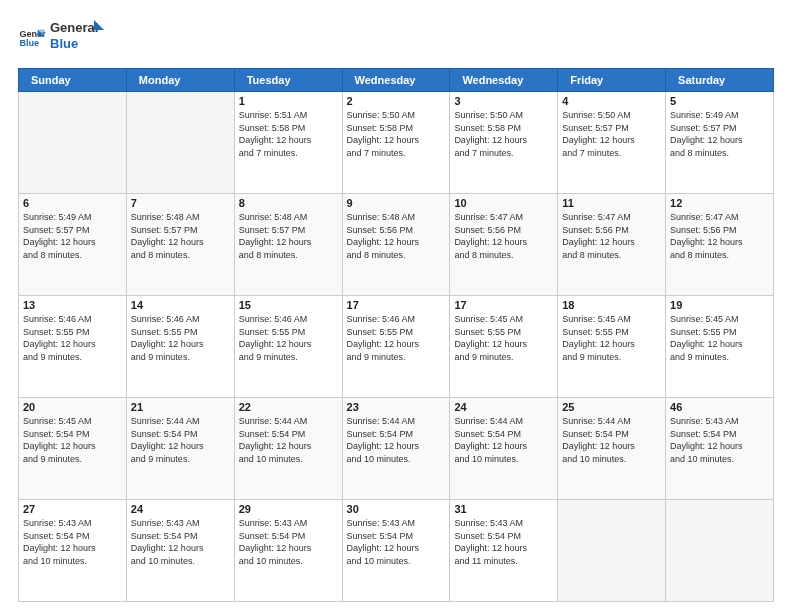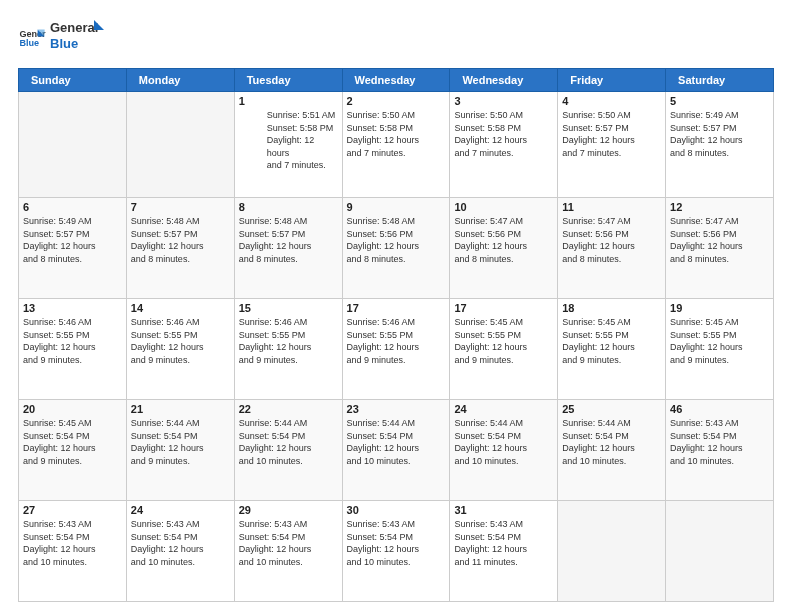--- a/index.html
+++ b/index.html
@@ -125,21 +125,21 @@
           <th>Friday</th>
           <th>Saturday</th>
         </tr>
     </thead>
     <tbody id="cal-body">
     <tr>
           <td class="empty"></td>
           <td class="empty"></td>
           <td>
             <div class="day-num">1</div>
-            <div class="day-info" style="white-space: pre-line; margin-left: 28px;">Sunrise: 5:51 AM
+            <div class="day-info" style="white-space: pre-line;">Sunrise: 5:51 AM
 Sunset: 5:58 PM
 Daylight: 12 hours
 and 7 minutes.</div>
           </td>
           <td>
             <div class="day-num">2</div>
             <div class="day-info" style="white-space: pre-line;">Sunrise: 5:50 AM
 Sunset: 5:58 PM
 Daylight: 12 hours
 and 7 minutes.</div>

